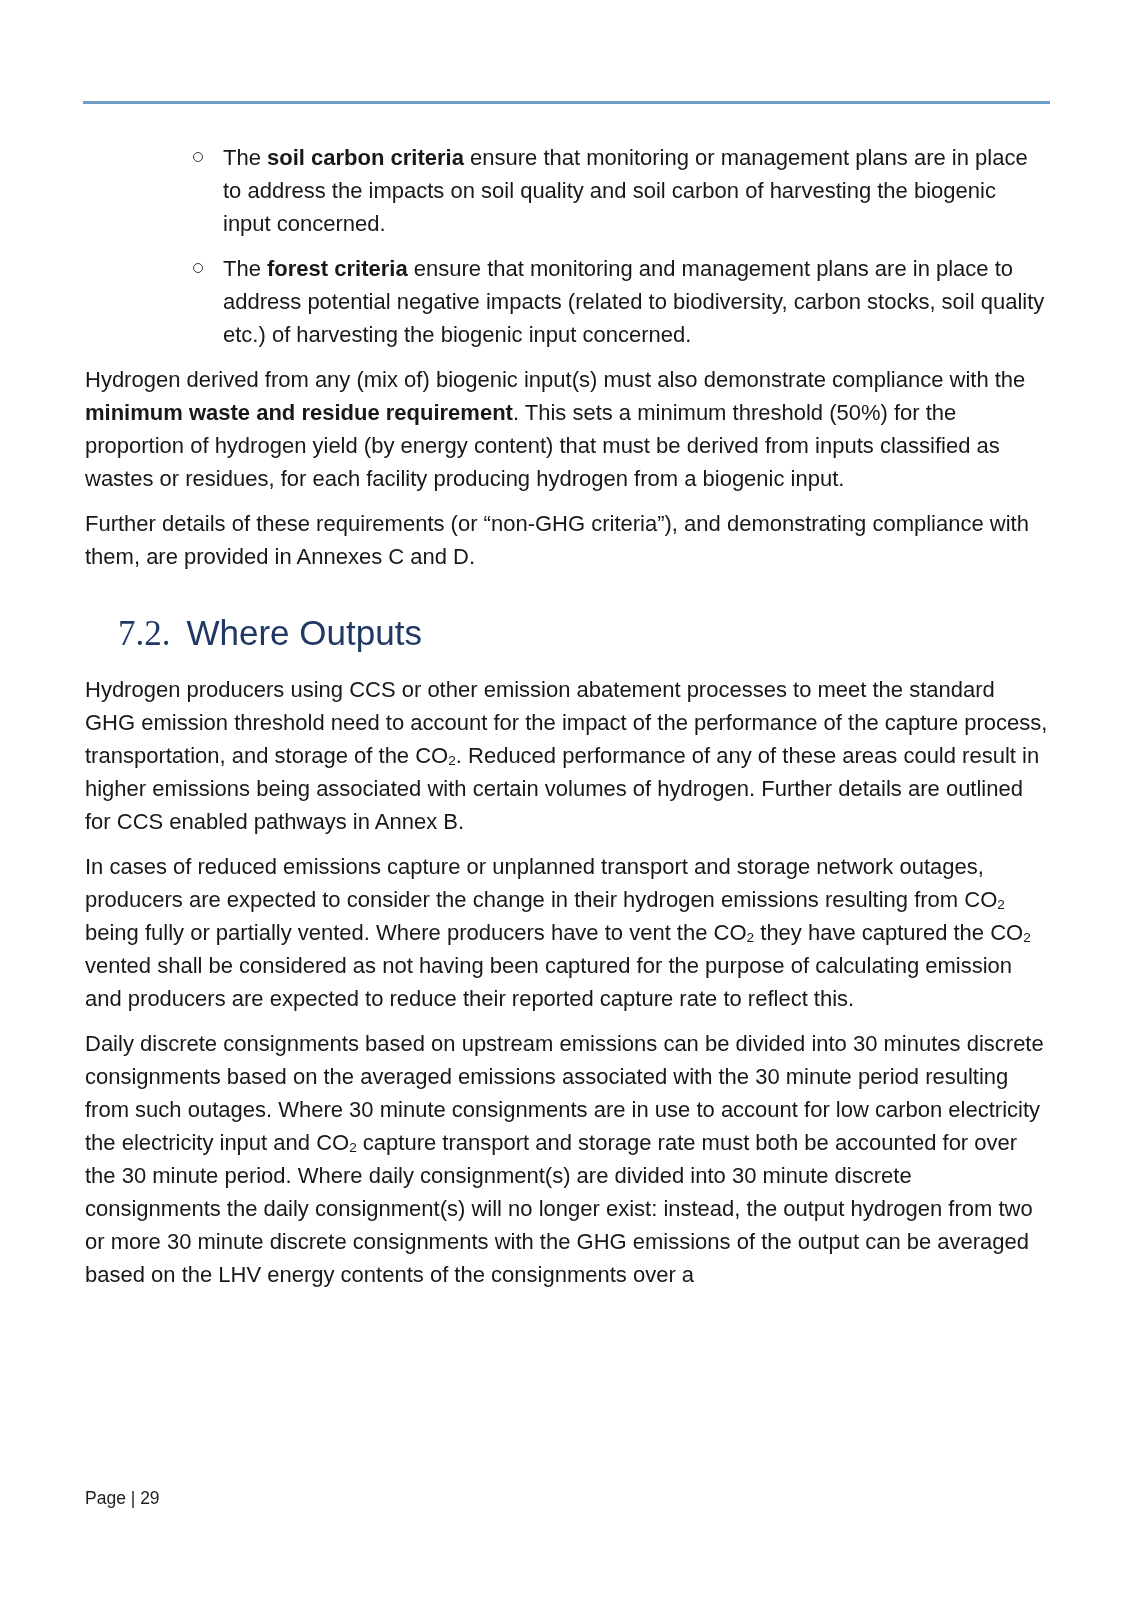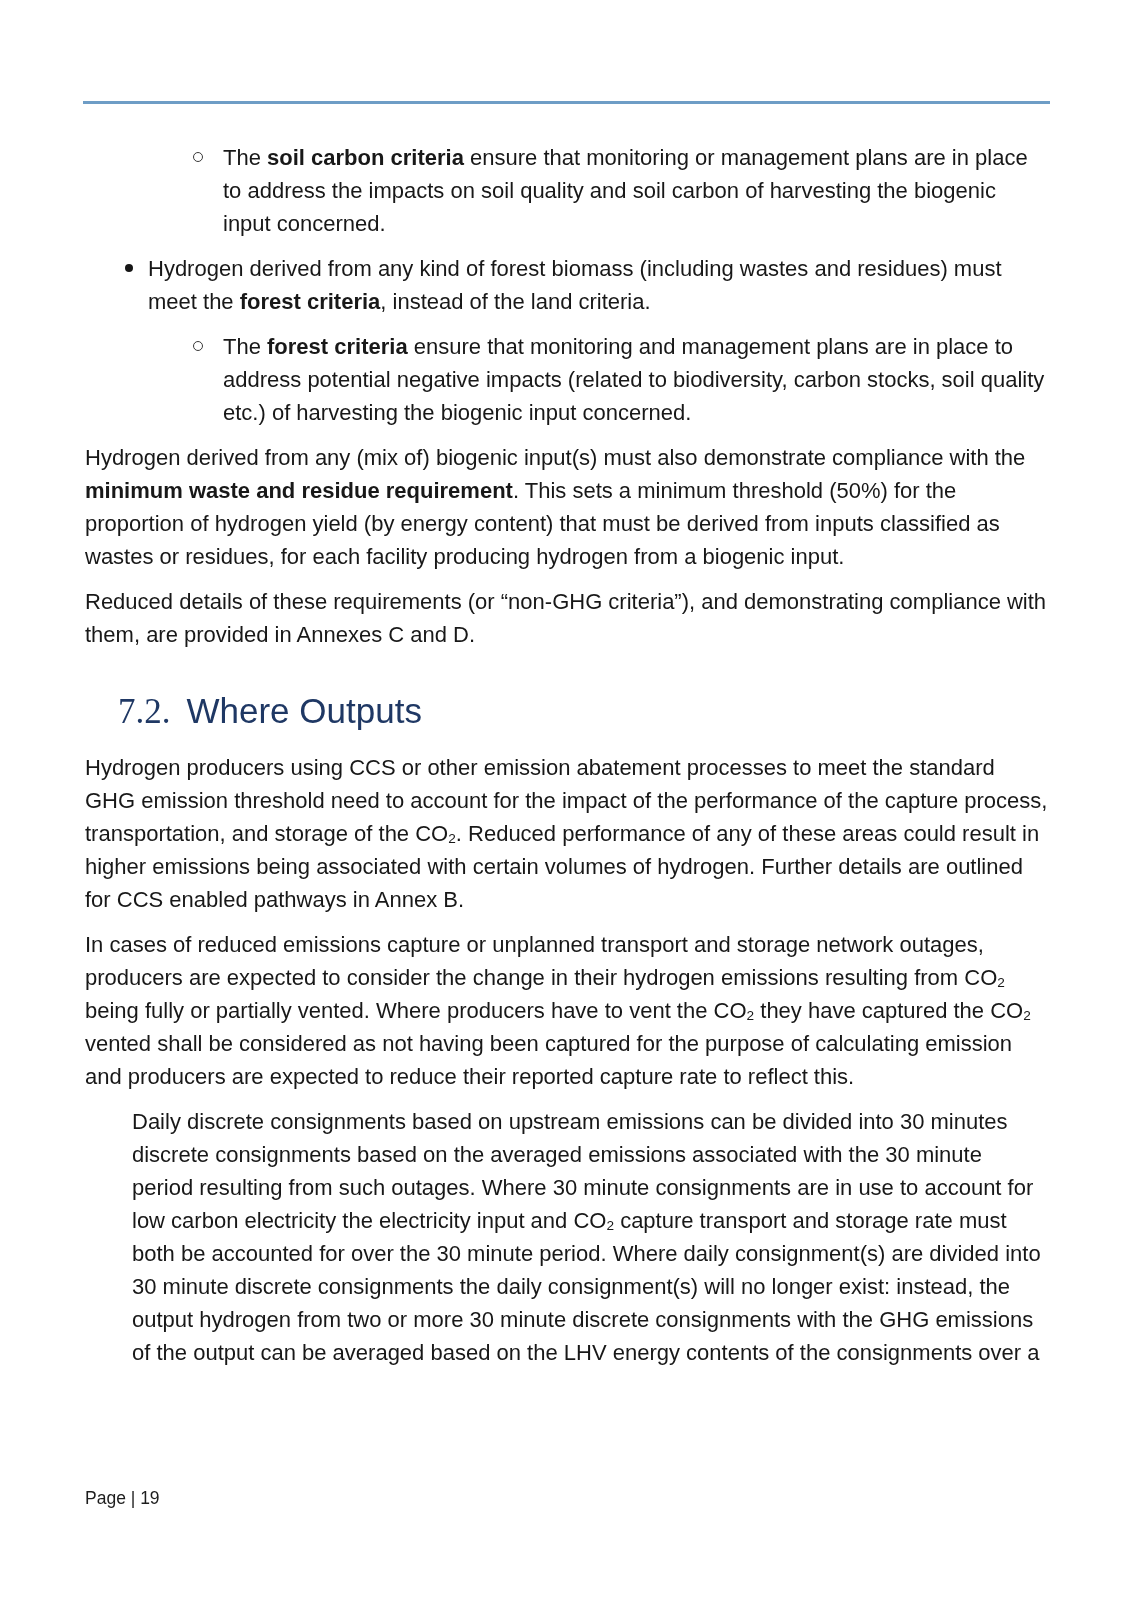--- a/index.html
+++ b/index.html
@@ -28,21 +28,21 @@
   .content{
     position:absolute;
     left:85px;
     top:141px;
     width:964px;
     font-size:22px;
     line-height:33px;
     text-align:left;
   }
   .para{margin:0 0 12px 0;}
-  .para:last-child{margin-bottom:0;margin-left:47px;}
+  .para:last-child{margin-bottom:0;}
   b{font-weight:700;}
   sub{
     font-size:0.62em;
     line-height:0;
     vertical-align:baseline;
     position:relative;
     top:0.18em;
   }
   .li{display:flex;margin:0 0 12px 0;}
   .li1{padding-left:40px;}
@@ -89,35 +89,29 @@
 
 <div class="page">
   <div class="top-rule"></div>
   <div class="content" id="doc-content">
       <div class="li li2">
         <span class="mk">
           <span class="ring"></span>
         </span>
         <div class="txt"><span>The </span><b>soil carbon criteria</b><span> ensure that monitoring or management plans are in place to address the impacts on soil quality and soil carbon of harvesting the biogenic input concerned.</span></div>
       </div>
-      <div class="li li1">
-        <span class="mk">
-          <span class="dot"></span>
-        </span>
-        <div class="txt"><span>Hydrogen derived from any kind of forest biomass (including wastes and residues) must meet the </span><b>forest criteria</b><span>, instead of the land criteria.</span></div>
-      </div>
       <div class="li li2">
         <span class="mk">
           <span class="ring"></span>
         </span>
         <div class="txt"><span>The </span><b>forest criteria</b><span> ensure that monitoring and management plans are in place to address potential negative impacts (related to biodiversity, carbon stocks, soil quality etc.) of harvesting the biogenic input concerned.</span></div>
       </div>
       <p class="para"><span>Hydrogen derived from any (mix of) biogenic input(s) must also demonstrate compliance with the </span><b>minimum waste and residue requirement</b><span>. This sets a minimum threshold (50%) for the proportion of hydrogen yield (by energy content) that must be derived from inputs classified as wastes or residues, for each facility producing hydrogen from a biogenic input.</span></p>
-      <p class="para"><span>Reduced details of these requirements (or “non-GHG criteria”), and demonstrating compliance with them, are provided in Annexes C and D.</span></p>
+      <p class="para"><span>Further details of these requirements (or “non-GHG criteria”), and demonstrating compliance with them, are provided in Annexes C and D.</span></p>
       <h2 class="section"><span class="num">7.2.</span><span>Where Outputs</span></h2>
       <p class="para"><span>Hydrogen producers using CCS or other emission abatement processes to meet the standard GHG emission threshold need to account for the impact of the performance of the capture process, transportation, and storage of the CO</span><sub>2</sub><span>. Reduced performance of any of these areas could result in higher emissions being associated with certain volumes of hydrogen. Further details are outlined for CCS enabled pathways in Annex B.</span></p>
       <p class="para"><span>In cases of reduced emissions capture or unplanned transport and storage network outages, producers are expected to consider the change in their hydrogen emissions resulting from CO</span><sub>2</sub><span> being fully or partially vented. Where producers have to vent the CO</span><sub>2</sub><span> they have captured the CO</span><sub>2</sub><span> vented shall be considered as not having been captured for the purpose of calculating emission and producers are expected to reduce their reported capture rate to reflect this.</span></p>
       <p class="para"><span>Daily discrete consignments based on upstream emissions can be divided into 30 minutes discrete consignments based on the averaged emissions associated with the 30 minute period resulting from such outages. Where 30 minute consignments are in use to account for low carbon electricity the electricity input and CO</span><sub>2</sub><span> capture transport and storage rate must both be accounted for over the 30 minute period. Where daily consignment(s) are divided into 30 minute discrete consignments the daily consignment(s) will no longer exist: instead, the output hydrogen from two or more 30 minute discrete consignments with the GHG emissions of the output can be averaged based on the LHV energy contents of the consignments over a</span></p>
     </div>
   <div class="footer">
-    <span>Page | 19</span>
+    <span>Page | 29</span>
   </div>
 </div>
 
 </body></html>

